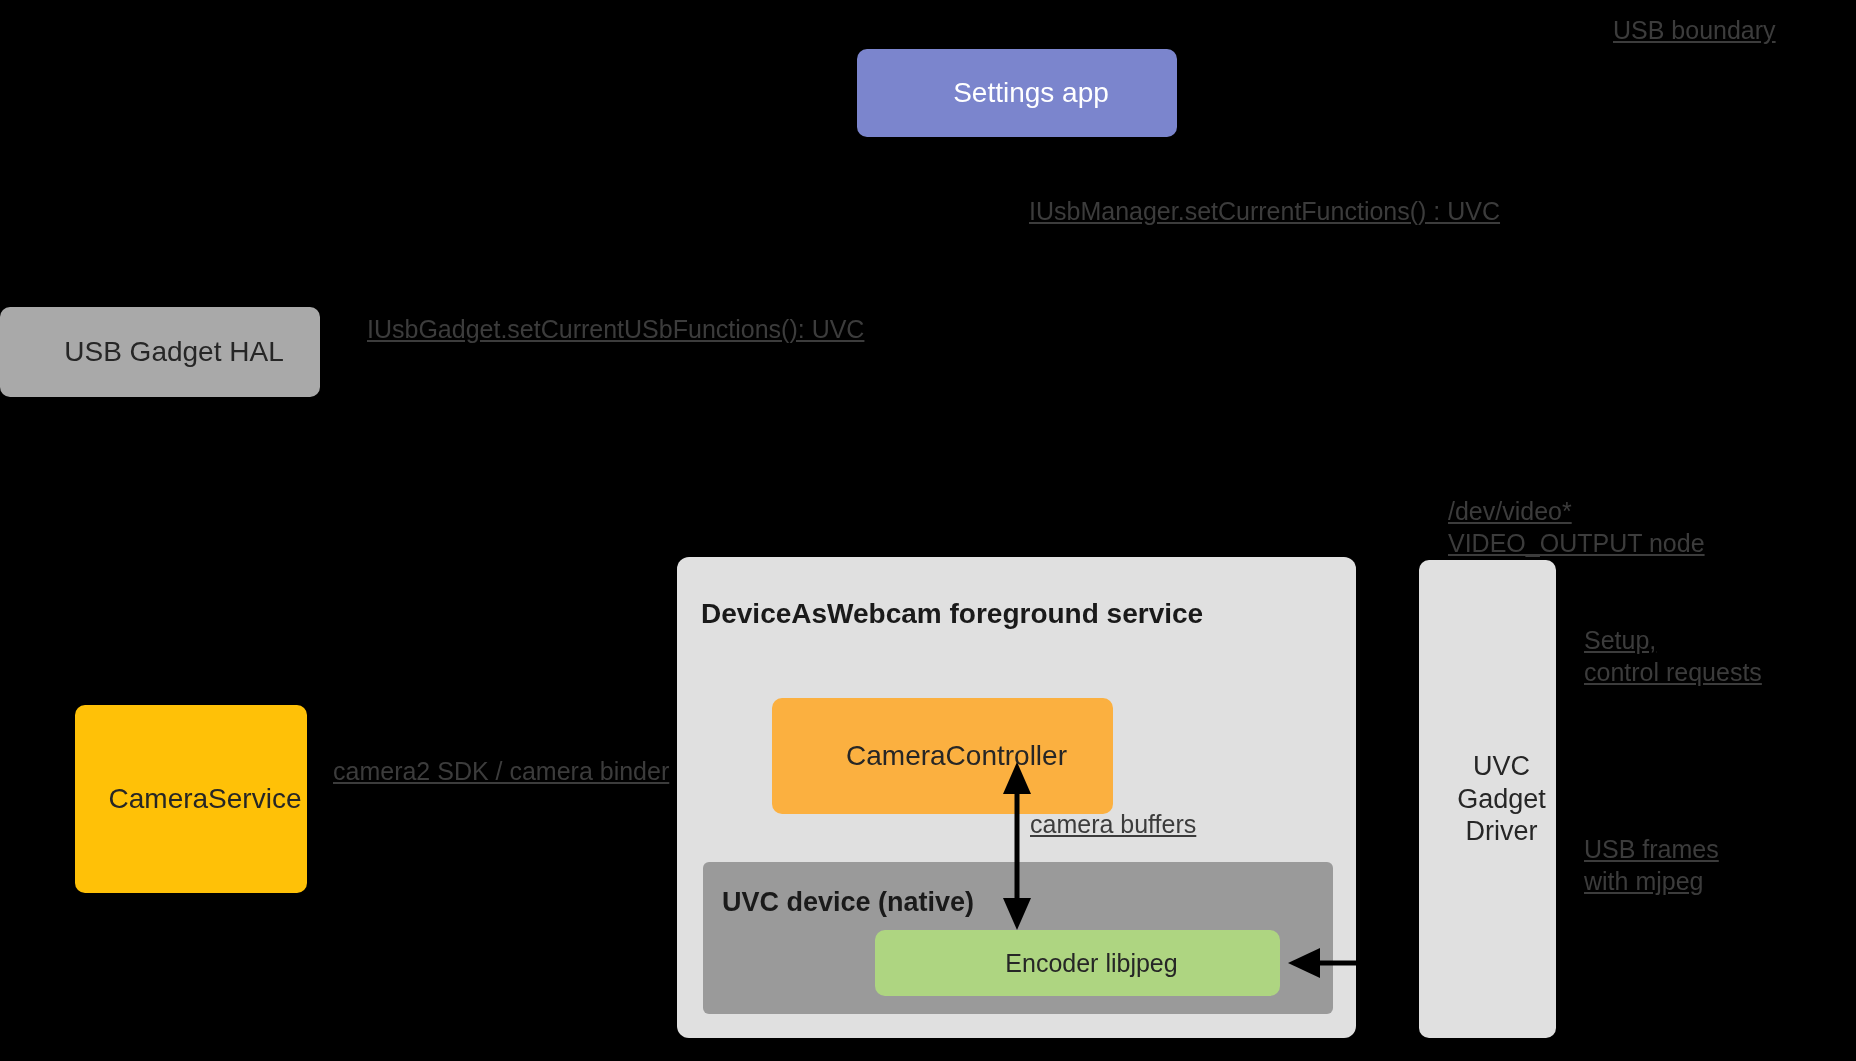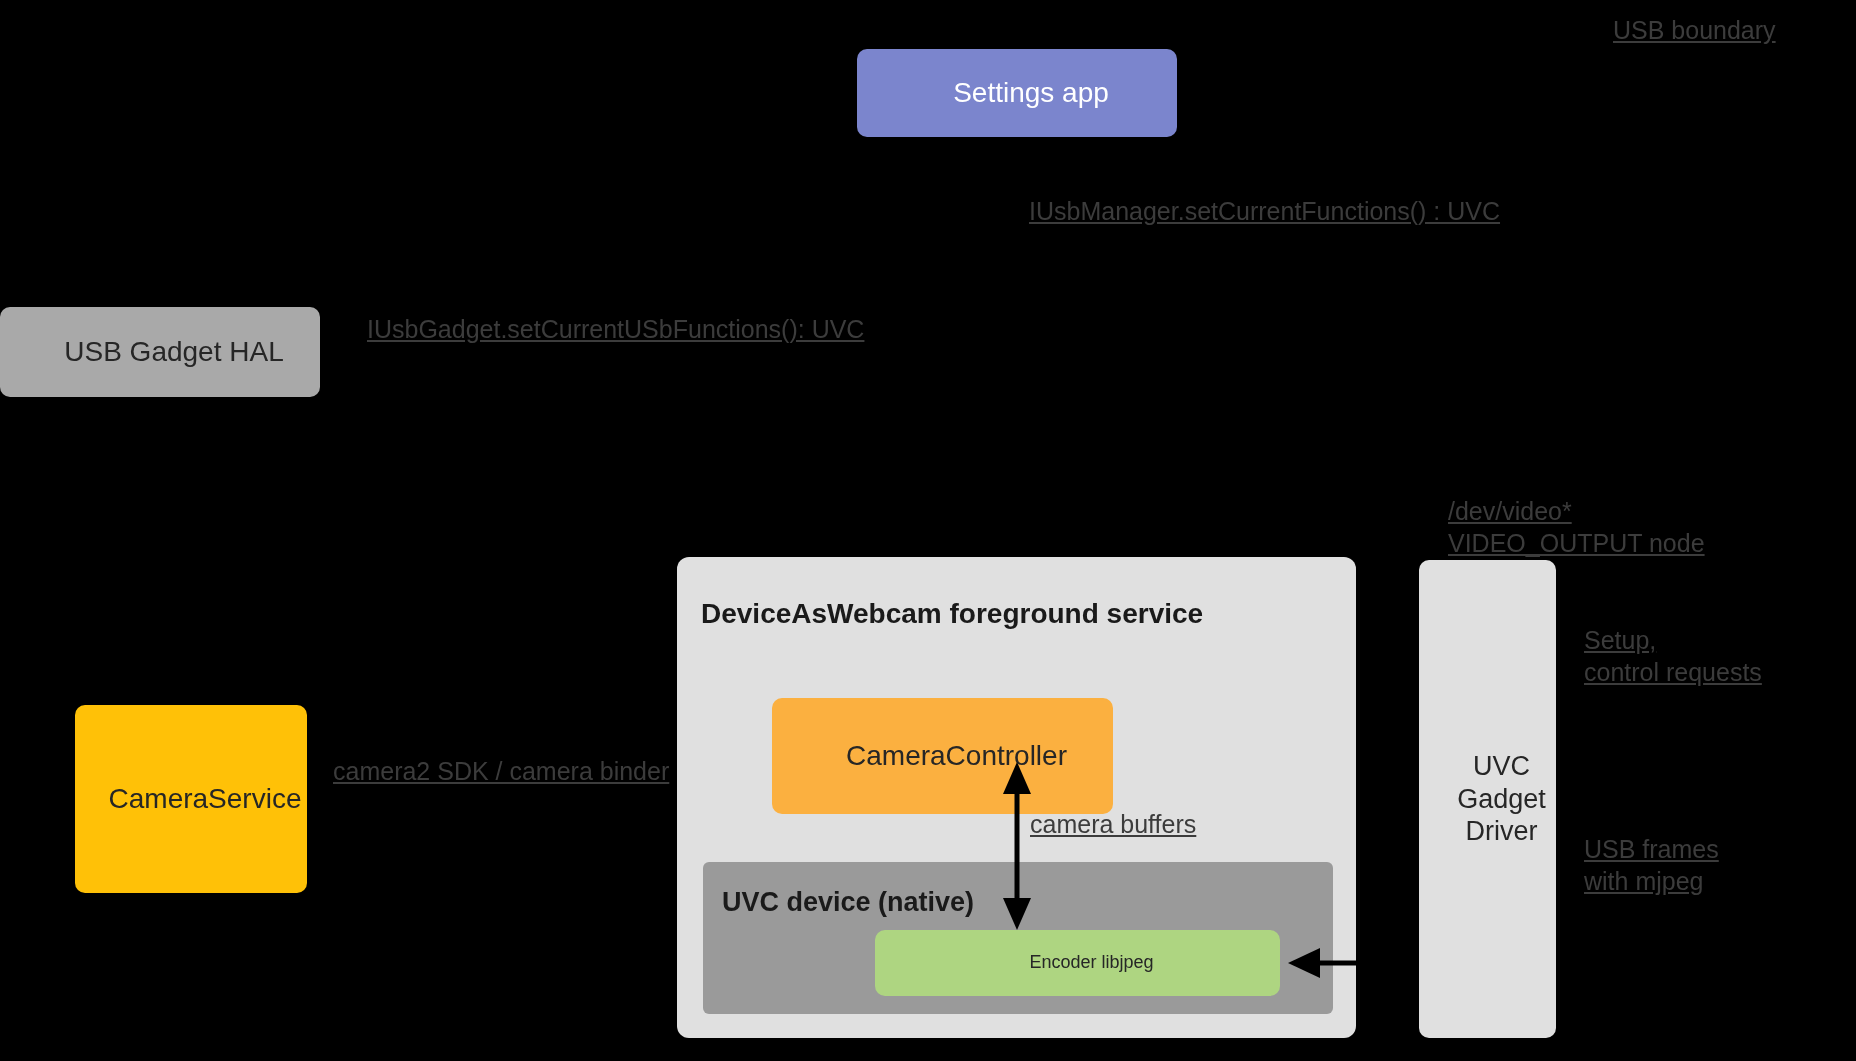--- a/index.html
+++ b/index.html
@@ -92,21 +92,21 @@
     position: absolute;
     left: 19px; top: 24px;
     font-size: 27px;
     font-weight: bold;
     color: #1a1a1a;
   }
   #encoder-libjpeg {
     left: 875px; top: 930px; width: 405px; height: 66px;
     background: #aed581;
     color: #262626;
-    font-size: 18px;
+    font-size: 25px;
   }
   #uvc-gadget-driver {
     left: 1419px; top: 560px; width: 137px; height: 478px;
     background: #e0e0e0;
     color: #262626;
     font-size: 27px;
     white-space: pre-line;
   }
 
   

